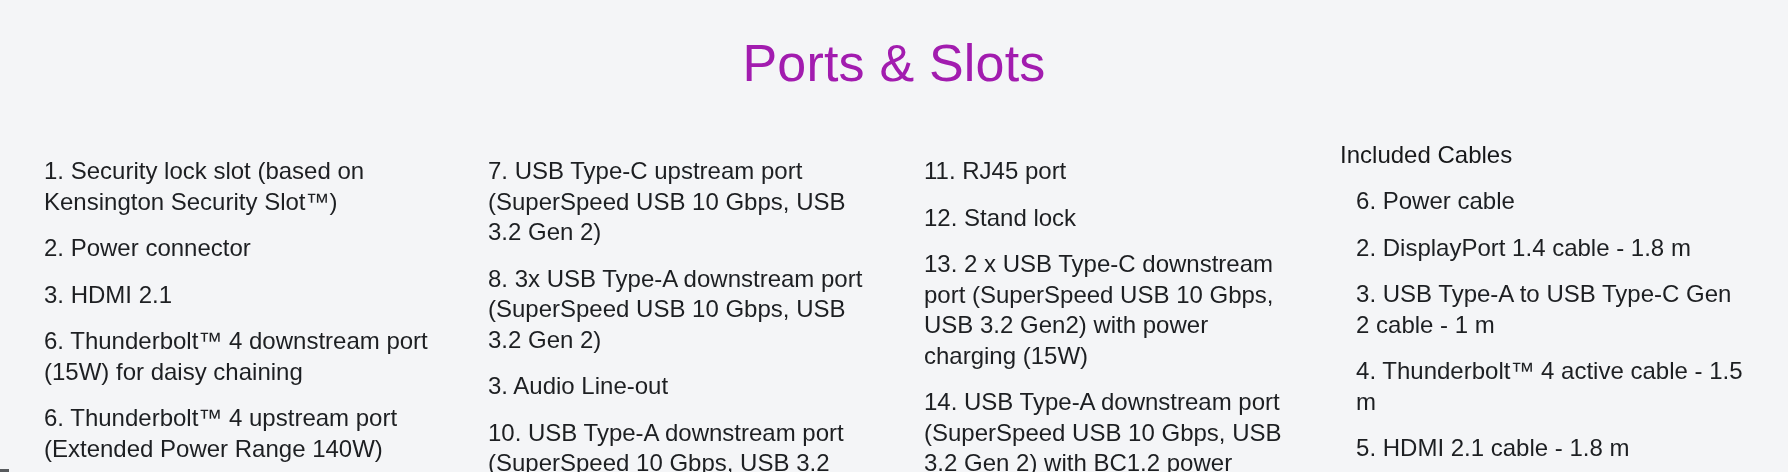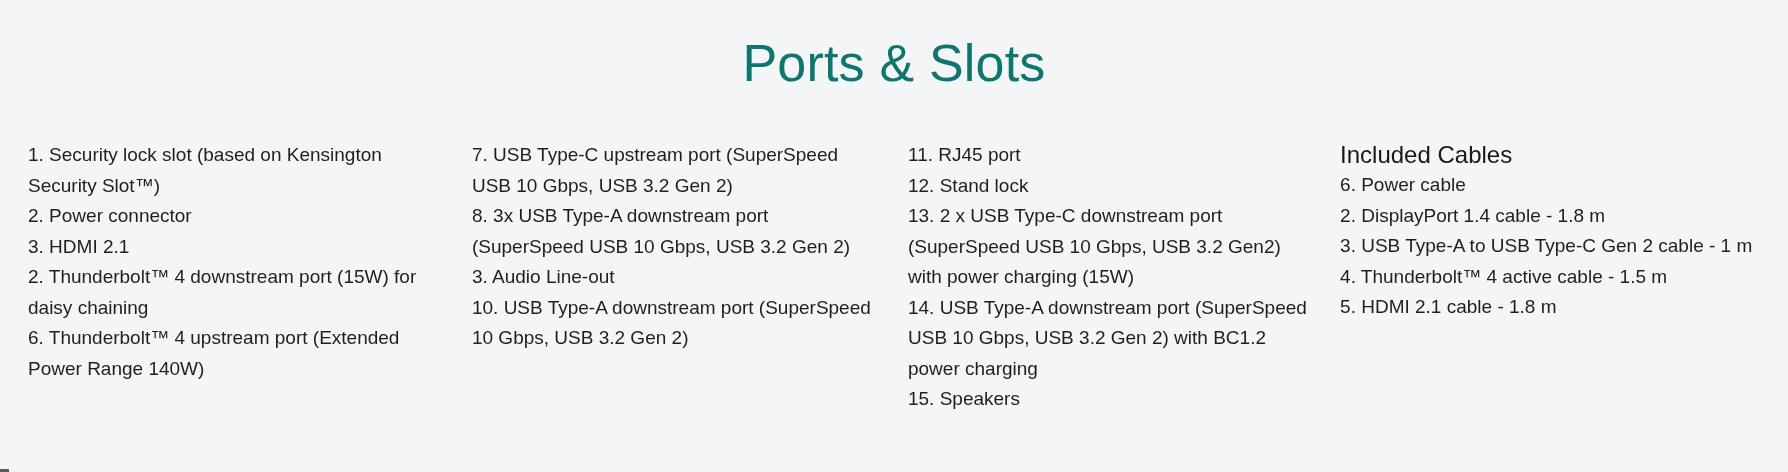--- a/index.html
+++ b/index.html
@@ -22,21 +22,21 @@
     height: 472px;
     box-sizing: border-box;
     position: relative;
   }
 
   .page-title {
     text-align: center;
     font-size: 52px;
     font-weight: 300;
     letter-spacing: 0.2px;
-    color: #0f766e;
+    color: #a21caf;
     margin: 0;
     padding-top: 31px;
     line-height: 64px;
   }
 
   .columns {
     position: absolute;
     top: 140px;
     left: 0;
     right: 0;
@@ -64,24 +64,24 @@
     margin: 0 0 0 0;
   }
 
   .spec-list {
     list-style: none;
     margin: 0;
     padding: 0;
   }
 
   .spec-list li {
-    font-size: 19px;
+    font-size: 24px;
     line-height: 30.5px;
     color: #1d1f22;
-    margin: 0;
+    margin: 16px;
     padding: 0;
     font-weight: 400;
   }
 
   .corner-artifact {
     position: absolute;
     left: 0;
     bottom: 0;
     width: 9px;
     height: 3px;
@@ -96,21 +96,21 @@
 
   <h1 class="page-title">Ports &amp; Slots</h1>
 
   <div class="columns">
 
     <div class="column col-1">
       <ul class="spec-list">
         <li>1. Security lock slot (based on Kensington Security Slot™)</li>
         <li>2. Power connector</li>
         <li>3. HDMI 2.1</li>
-        <li>2. Thunderbolt™ 4 downstream port (15W) for daisy chaining</li>
+        <li>6. Thunderbolt™ 4 downstream port (15W) for daisy chaining</li>
         <li>6. Thunderbolt™ 4 upstream port (Extended Power Range 140W)</li>
       </ul>
     </div>
 
     <div class="column col-2">
       <ul class="spec-list">
         <li>7. USB Type-C upstream port (SuperSpeed USB 10 Gbps, USB 3.2 Gen 2)</li>
         <li>8. 3x USB Type-A downstream port (SuperSpeed USB 10 Gbps, USB 3.2 Gen 2)</li>
         <li>3. Audio Line-out</li>
         <li>10. USB Type-A downstream port (SuperSpeed 10 Gbps, USB 3.2 Gen 2)</li>

